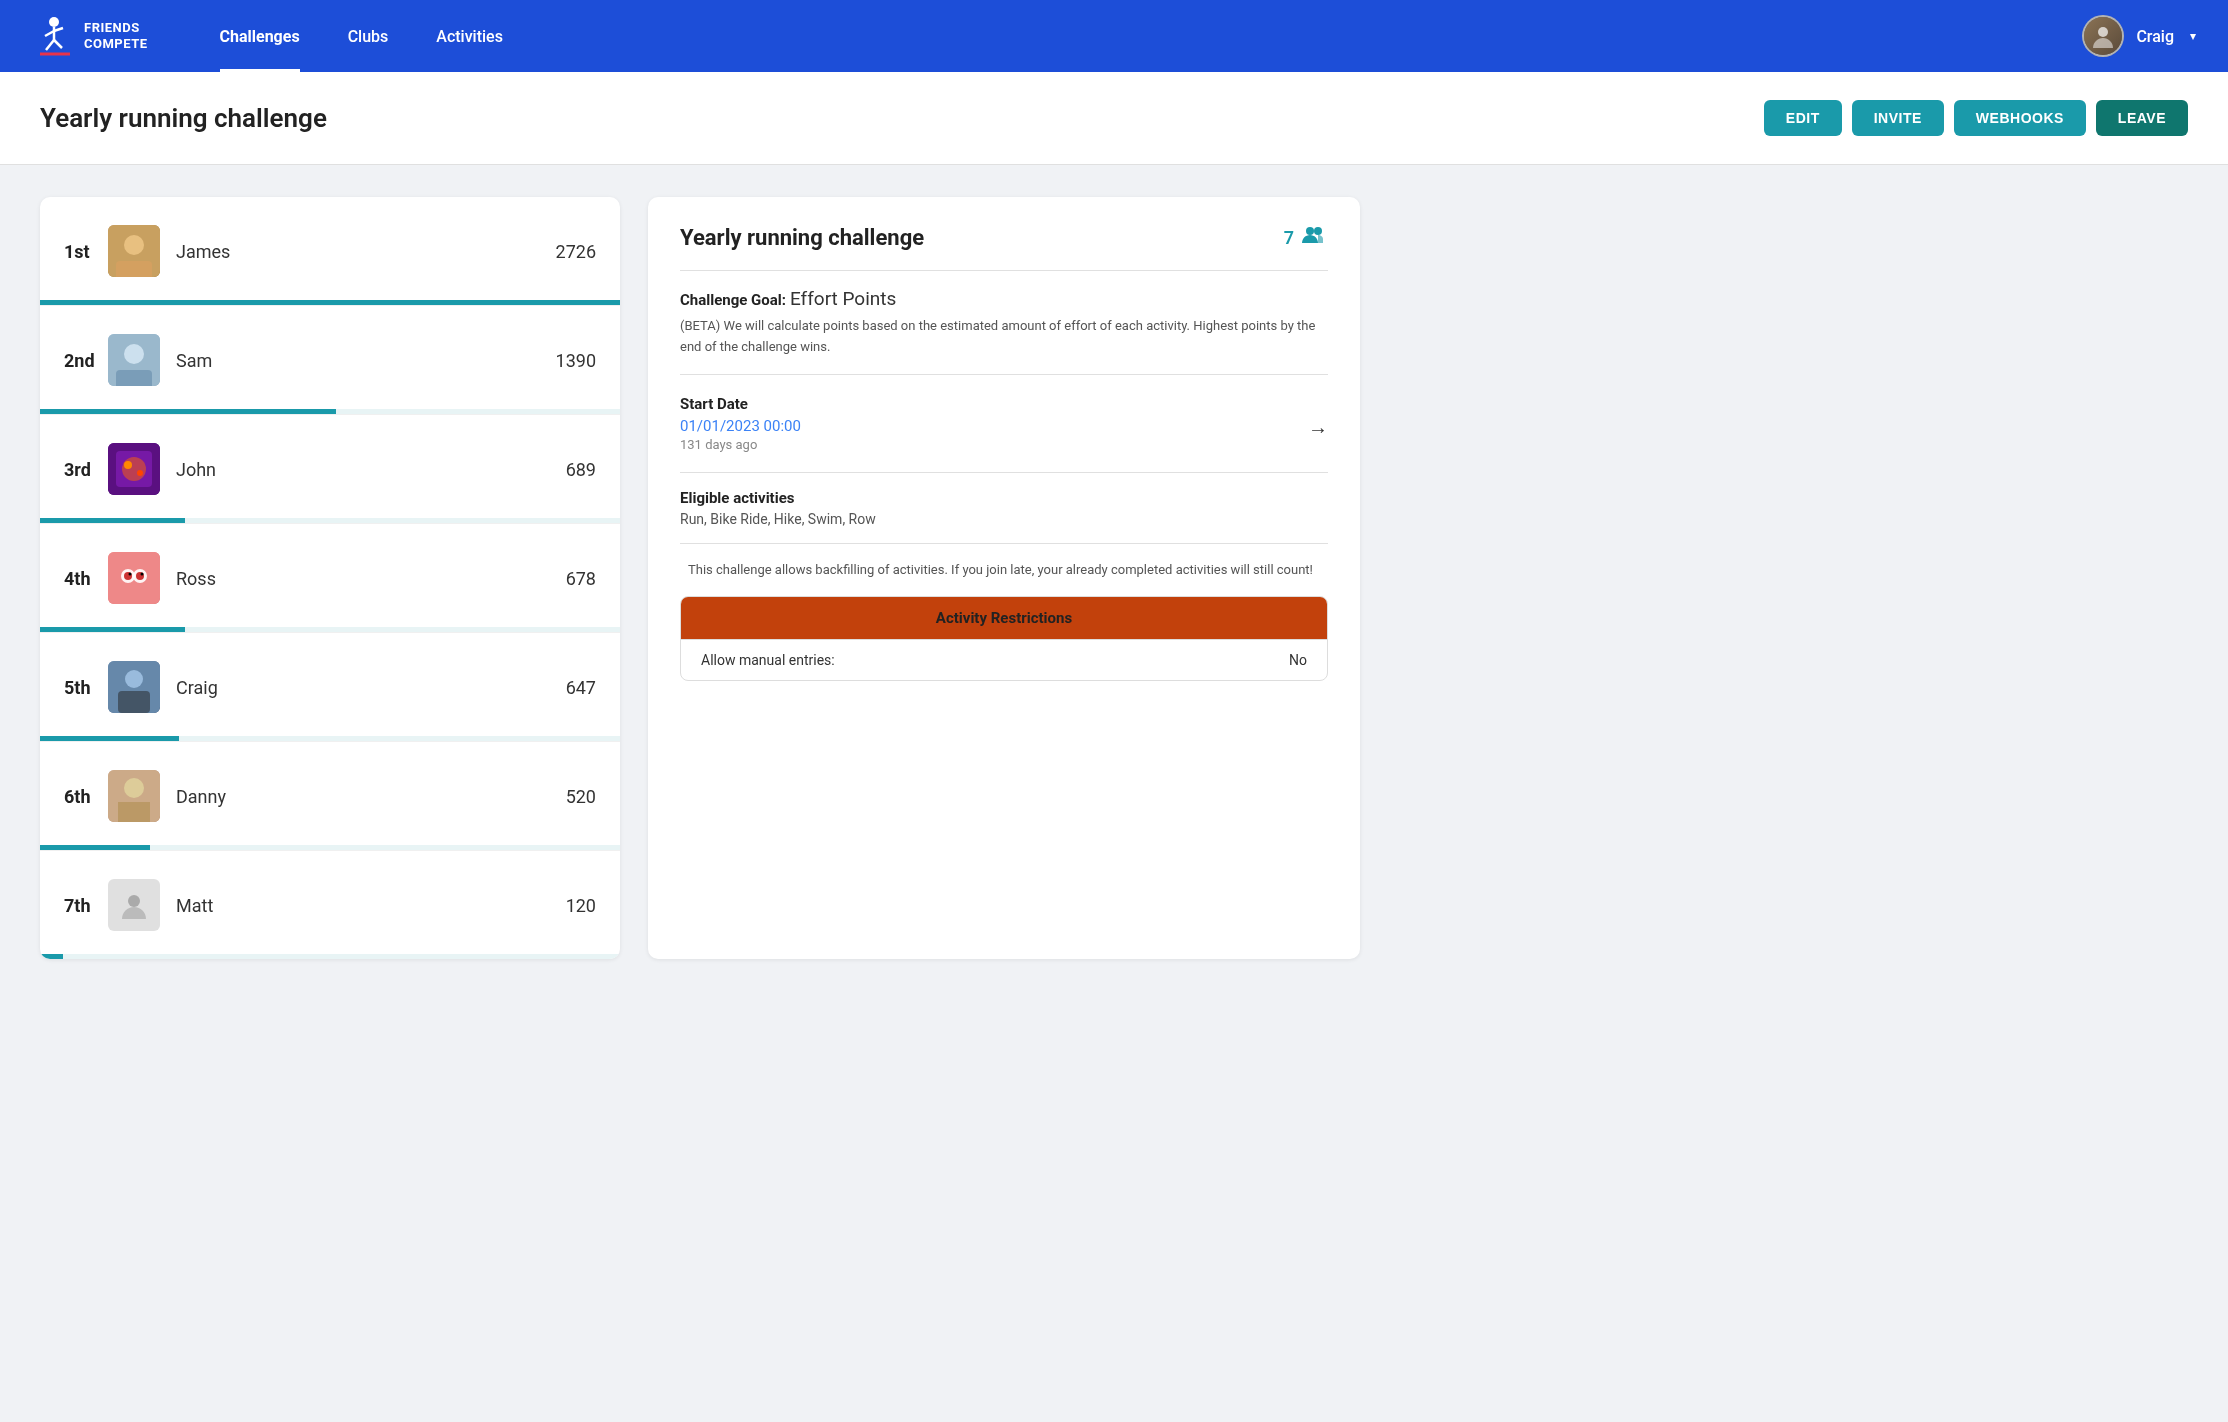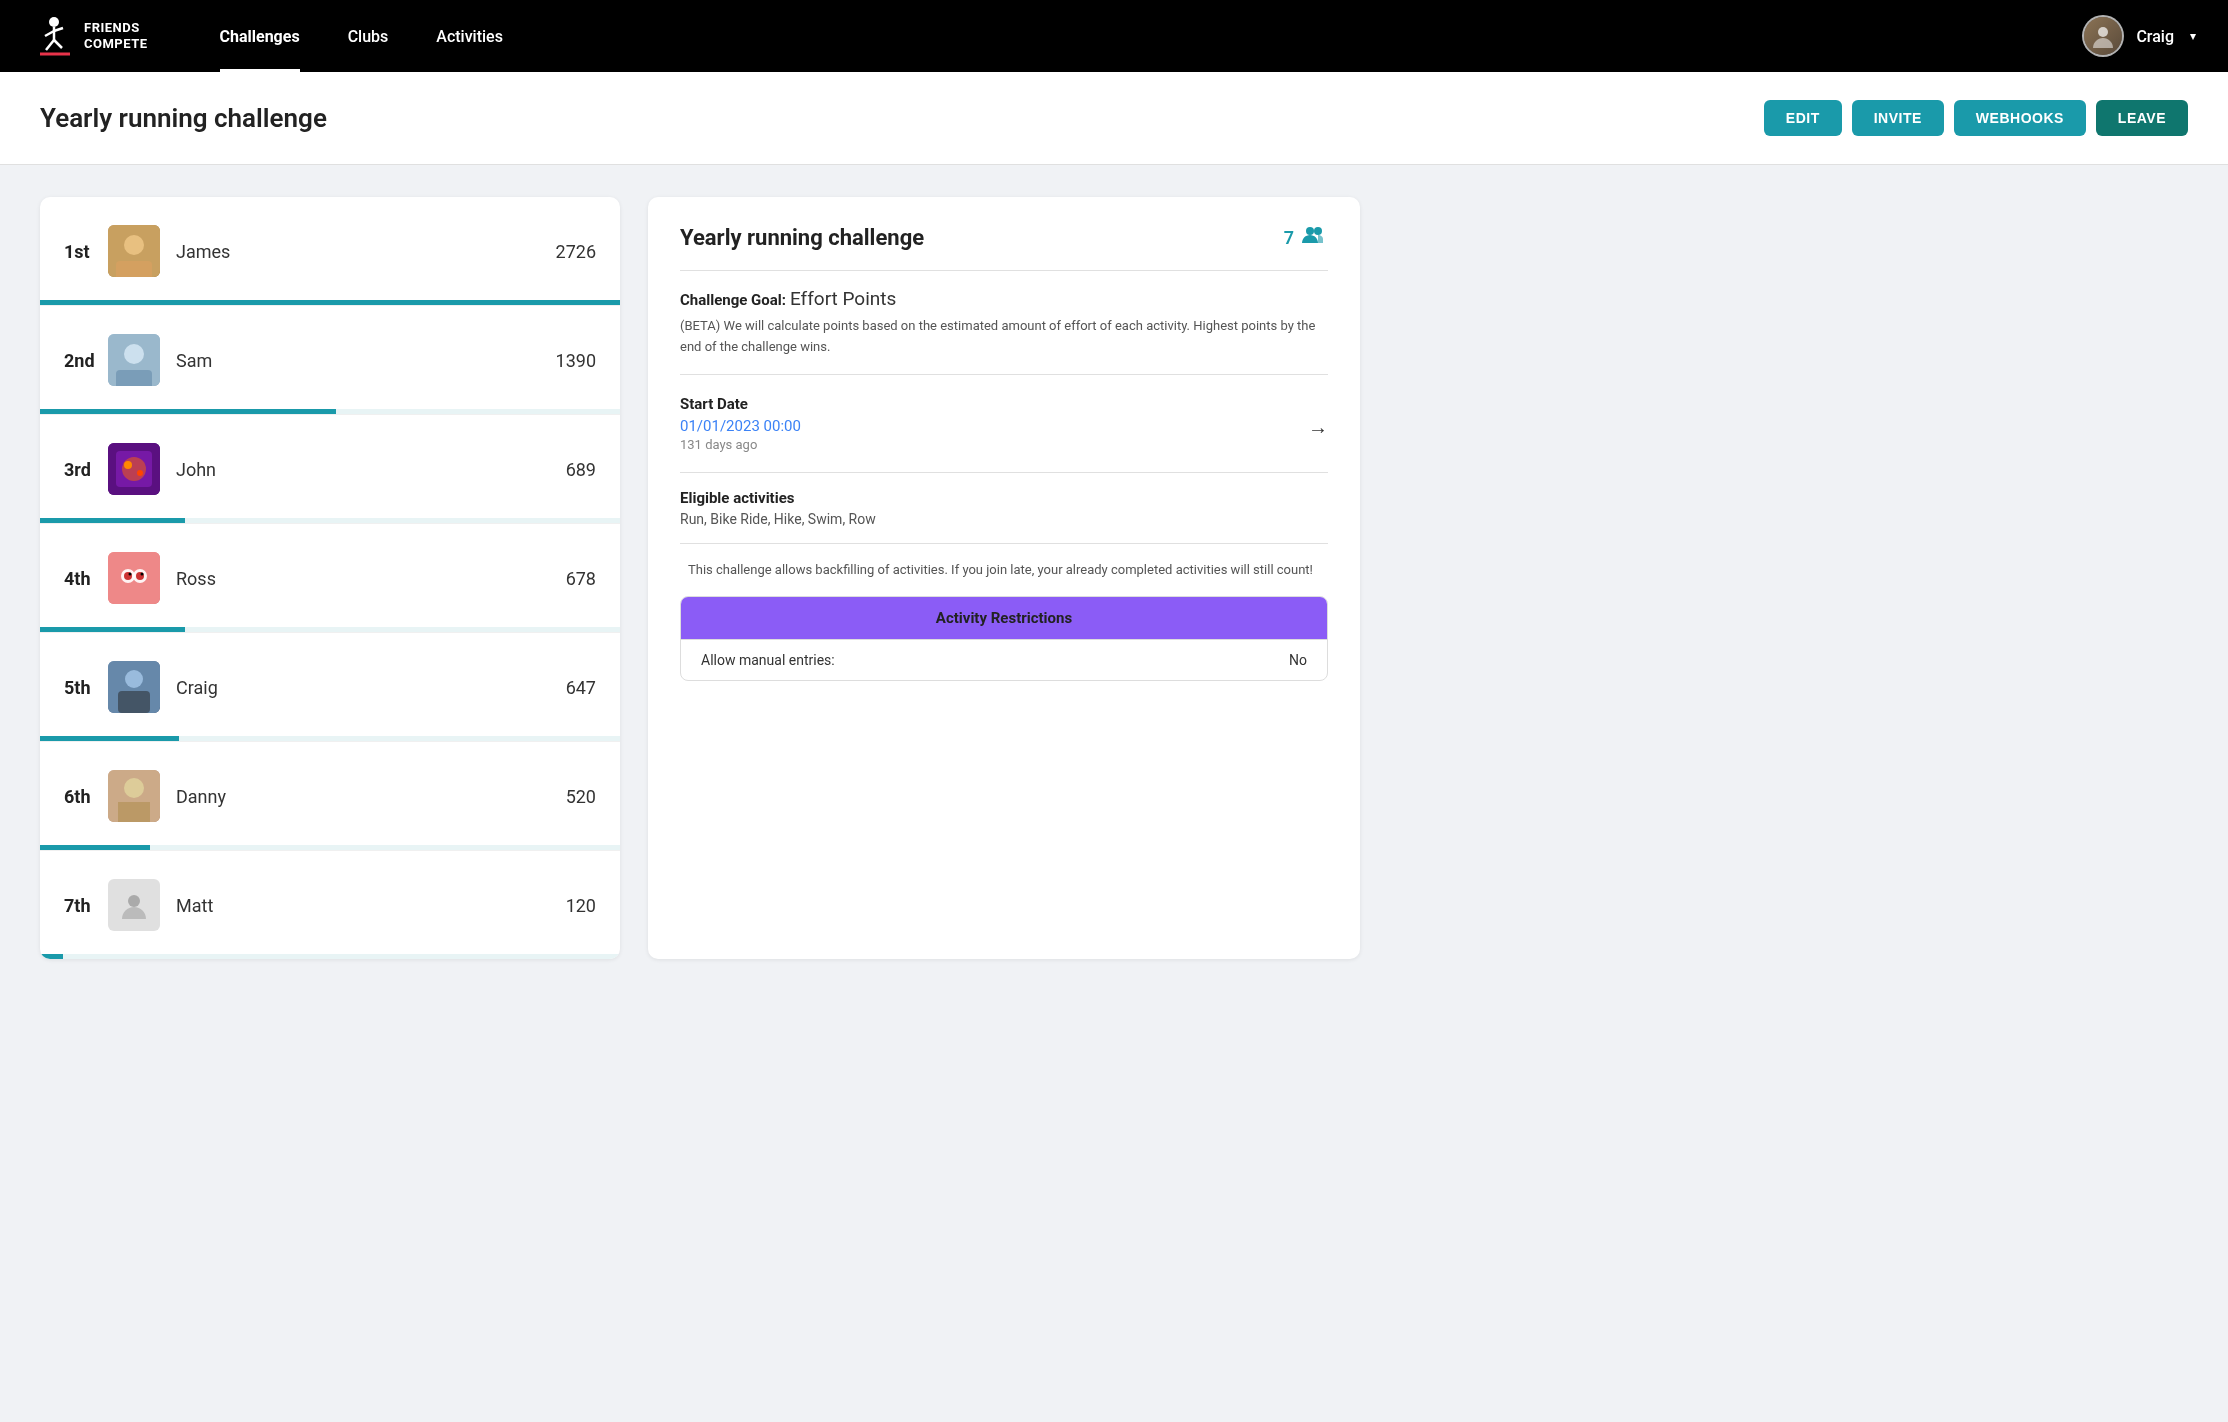--- a/index.html
+++ b/index.html
@@ -1,20 +1,20 @@
 <!DOCTYPE html>
 <html><head>
   <meta charset="utf-8">
   <style>
     * { box-sizing: border-box; margin: 0; padding: 0; }
     body { font-family: -apple-system, BlinkMacSystemFont, 'Segoe UI', Roboto, sans-serif; background: #f0f2f5; min-height: 100vh; }
 
     
     .navbar {
-      background: #000000;
+      background: #1d4ed8;
       display: flex;
       align-items: center;
       padding: 0 32px;
       height: 72px;
       position: relative;
     }
     .logo-area {
       display: flex;
       align-items: center;
       gap: 8px;
@@ -323,21 +323,21 @@
       margin: 16px 8px;
       line-height: 1.6;
     }
     .restrictions-box {
       border: 1px solid #ddd;
       border-radius: 8px;
       overflow: hidden;
       margin-top: 16px;
     }
     .restrictions-header {
-      background: #8b5cf6;
+      background: #c2410c;
       padding: 12px 20px;
       font-weight: 700;
       font-size: 15px;
       color: #222;
       text-align: center;
       border-bottom: 1px solid #ddd;
     }
     .restrictions-row {
       display: flex;
       justify-content: space-between;

